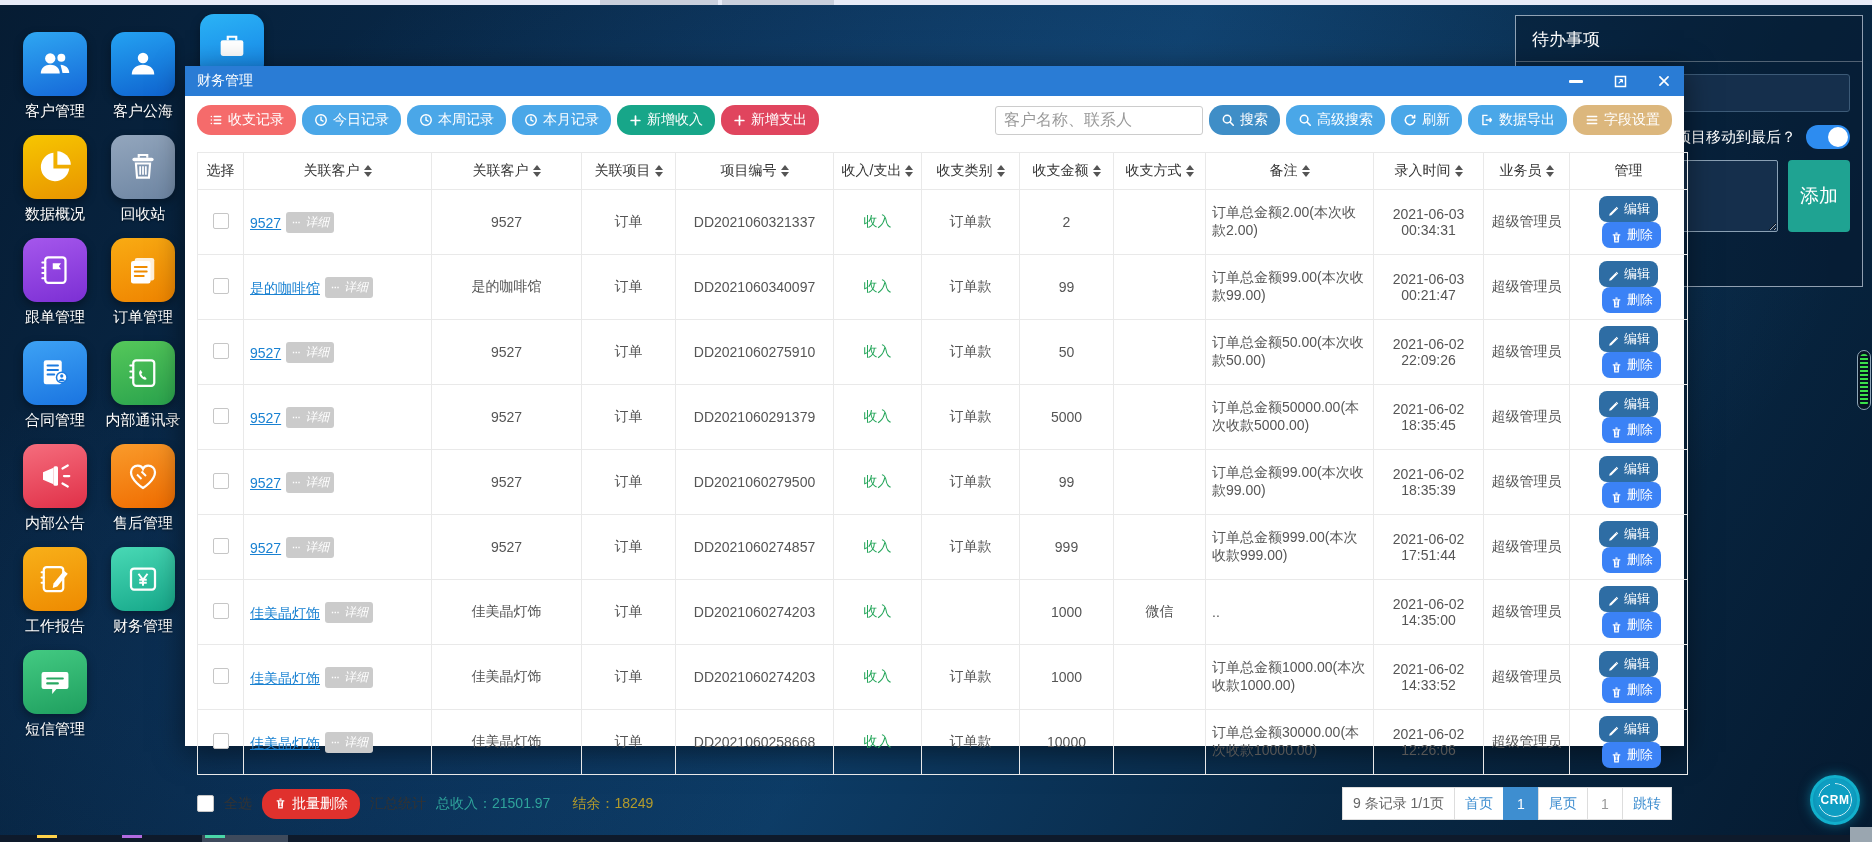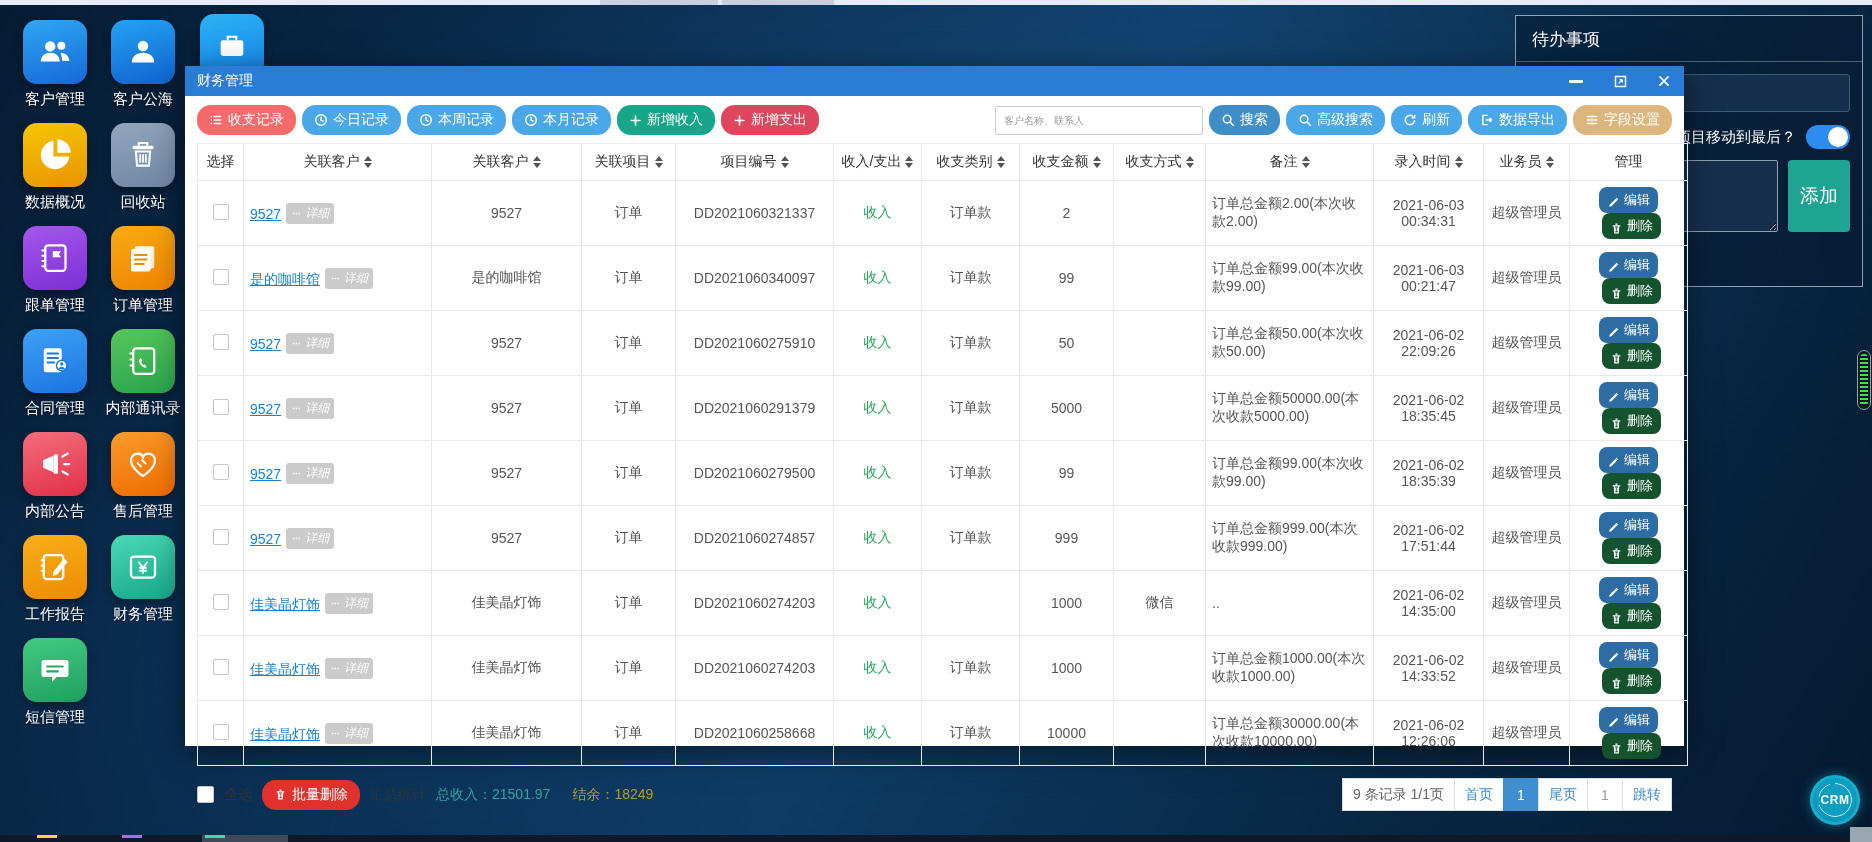--- a/index.html
+++ b/index.html
@@ -13,21 +13,21 @@
       linear-gradient(118deg,#061c33 0%,#0a3055 35%,#0d3c66 52%,#082743 78%,#051a30 100%);
   }
   
   .top-strip{position:absolute;left:0;top:0;width:100%;height:5px;background:#e7ebf7;z-index:3;}
   .top-strip .tab{position:absolute;top:0;height:5px;background:#c9cfdc;}
   .bottom-strip{position:absolute;left:0;bottom:0;width:100%;height:7px;background:#0e1a2b;z-index:12;}
   .task-active{position:absolute;left:202px;bottom:0;width:86px;height:7px;background:#3e4a5c;}
   .nub{position:absolute;bottom:4px;height:3px;width:20px;}
   .corner-square{position:absolute;right:0;bottom:0;width:22px;height:15px;background:#9aa6b0;z-index:13;}
   
-  .desktop-grid{position:absolute;left:11px;top:20px;display:grid;grid-template-columns:88px 88px;row-gap:14px;z-index:2;}
+  .desktop-grid{position:absolute;left:11px;top:32px;display:grid;grid-template-columns:88px 88px;row-gap:14px;z-index:2;}
   .dt-item{width:88px;display:flex;flex-direction:column;align-items:center;cursor:pointer;}
   .tile{width:64px;height:64px;border-radius:14px;display:flex;align-items:center;justify-content:center;box-shadow:0 4px 10px rgba(0,0,0,.35);}
   .dt-label{margin-top:6px;font-size:15px;color:#fff;white-space:nowrap;text-shadow:0 1px 2px rgba(0,0,0,.6);}
   .partial-icon{position:absolute;left:200px;top:14px;z-index:2;}
   
   .todo-panel{position:absolute;left:1515px;top:15px;width:348px;height:272px;z-index:4;
     background:rgba(6,26,48,.55);border:1px solid rgba(220,230,245,.65);color:#fff;}
   .todo-head{padding:12px 16px 10px;font-size:17px;border-bottom:1px solid rgba(255,255,255,.3);}
   .todo-body{padding:12px 12px 0;}
   .todo-input{width:100%;height:38px;background:#152f4c;border:1px solid #3c5a77;border-radius:3px;color:#dfe8f2;padding:0 8px;font-size:14px;font-family:inherit;}
@@ -43,36 +43,36 @@
   .controls{margin-left:auto;display:flex;align-items:center;gap:28px;}
   .wc{display:flex;align-items:center;justify-content:center;width:16px;height:16px;cursor:pointer;}
   .minus{display:block;width:14px;height:3px;background:#fff;border-radius:1px;}
   .content{padding:9px 12px 0;}
   .toolbar{display:flex;align-items:center;justify-content:space-between;}
   .btn-row{display:flex;gap:6px;align-items:center;}
   .tb{display:inline-flex;align-items:center;gap:5px;height:30px;padding:0 12px;border:none;border-radius:14px;color:#fff;font-size:14px;cursor:pointer;font-family:inherit;white-space:nowrap;}
   .salmon{background:#f56b6b;} .lightblue{background:#4aa7e8;} .teal{background:#17a689;}
   .crimson{background:#e0455e;} .blue{background:#3f8ec7;} .tan{background:#dcb77d;}
   .search-group{display:flex;gap:6px;align-items:center;}
-  .search-input{width:208px;height:29px;border:1px solid #ccc;border-radius:3px;padding:0 8px;font-size:10px;color:#333;font-family:inherit;}
+  .search-input{width:208px;height:29px;border:1px solid #ccc;border-radius:3px;padding:0 8px;font-size:16px;color:#333;font-family:inherit;}
   .search-input::placeholder{color:#9a9a9a;}
   
-  table{width:100%;border-collapse:collapse;table-layout:fixed;margin-top:8px;font-size:14px;color:#555;padding-left:18px;}
+  table{width:100%;border-collapse:collapse;table-layout:fixed;margin-top:17px;font-size:14px;color:#555;padding-left:18px;}
   th,td{border:1px solid #e9e9e9;text-align:center;vertical-align:middle;padding:6px;word-break:break-word;}
   th{color:#333;font-weight:500;padding:9px 4px;cursor:pointer;white-space:nowrap;}
   td.cl{text-align:left;}
   .sort{display:inline-flex;flex-direction:column;gap:2px;margin-left:4px;vertical-align:middle;}
   .sort i{display:block;width:0;height:0;border-left:4px solid transparent;border-right:4px solid transparent;}
   .sort .up{border-bottom:5px solid #555;}
   .sort .dn{border-top:5px solid #555;}
   .link{color:#1a82d2;text-decoration:underline;cursor:pointer;}
   .detail{display:inline-flex;align-items:center;gap:3px;background:#cbcbcb;color:#fff;font-size:12px;border-radius:3px;padding:2px 5px;margin-left:5px;white-space:nowrap;cursor:pointer;font-style:italic;}
   .income{color:#26a65b;}
   .mini{display:inline-flex;align-items:flex-end;gap:4px;border:none;border-radius:8px;color:#fff;font-size:13px;padding:4px 8px;cursor:pointer;font-family:inherit;white-space:nowrap;}
-  .edit{background:#2e6da4;} .del{background:#14532d;}
+  .edit{background:#2e6da4;} .del{background:#3b82f6;}
   td .mini + .mini{margin-left:6px;}
   .cb{display:inline-block;width:16px;height:16px;border:1px solid #c6c6c6;border-radius:2px;background:#fff;cursor:pointer;}
   .cb.big{width:17px;height:17px;}
   
   .table-footer{display:flex;align-items:center;margin-top:12px;gap:10px;font-size:14px;color:#333;justify-content:flex-end;}
   .batch{height:30px;background:#e0312d;}
   .income-total{color:#2fa39b;}
   .balance{color:#b49b2b;margin-left:12px;}
   .pagination{margin-left:auto;display:flex;font-size:14px;}
   .pg-cell{display:flex;align-items:center;justify-content:center;min-width:36px;height:33px;padding:0 10px;border:1px solid #ddd;background:#fff;margin-left:-1px;}

